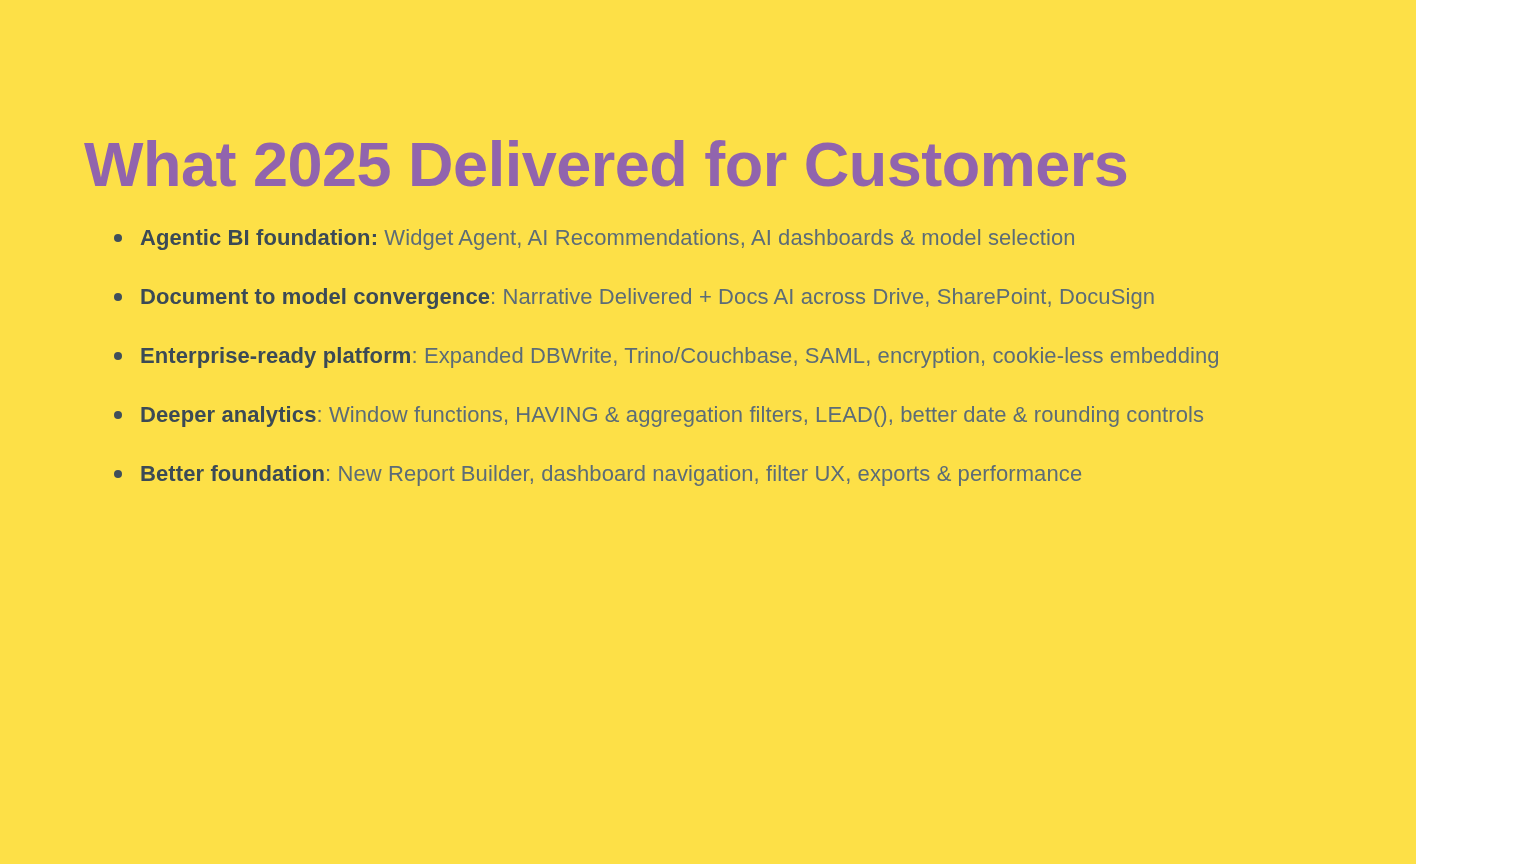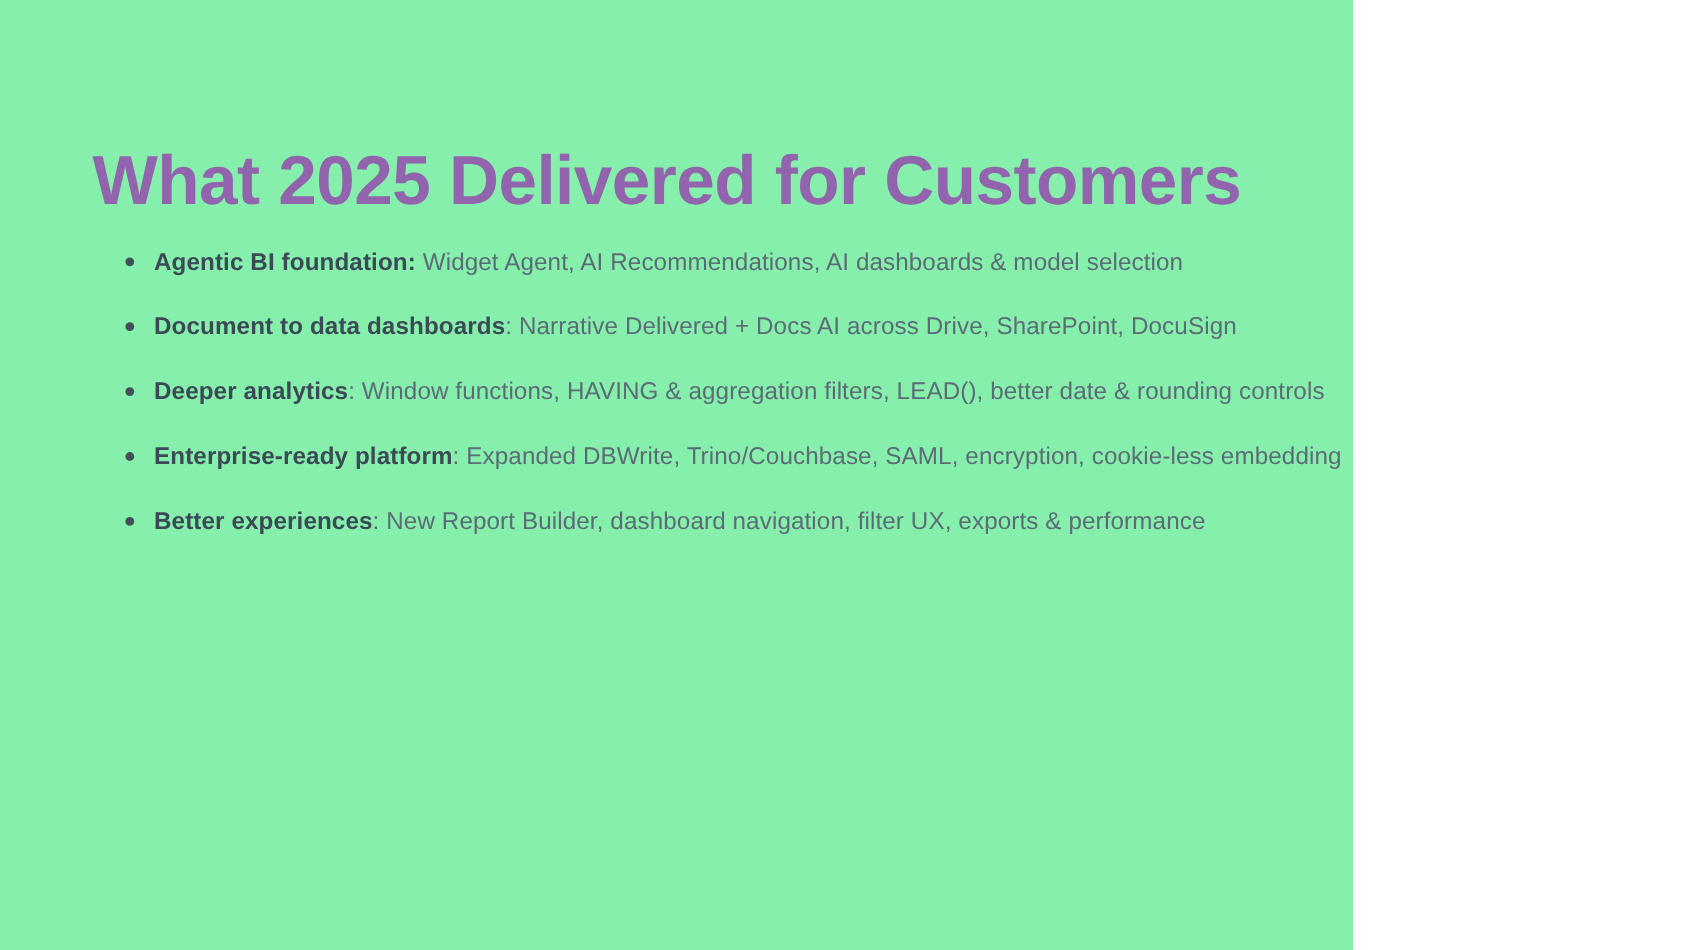--- a/index.html
+++ b/index.html
@@ -8,23 +8,23 @@
   }
   body {
     width: 1536px;
     height: 864px;
     background: #ffffff;
     font-family: "Liberation Sans", sans-serif;
     overflow: hidden;
   }
   .slide {
     position: relative;
-    width: 1230px;
+    width: 1416px;
     height: 864px;
-    background: #86efac;
+    background: #fde047;
     box-sizing: border-box;
   }
   .slide-title {
     position: absolute;
     left: 84px;
     top: 88px;
     width: 1370px;
     font-size: 63px;
     font-weight: 700;
     letter-spacing: -0.5px;
@@ -78,33 +78,33 @@
 
   <ul class="bullet-list">
 
     <li class="bullet-item">
       <span class="bullet-dot"></span>
       <span class="lead">Agentic BI foundation:</span><span class="rest"> Widget Agent, AI Recommendations, AI dashboards &amp; model selection</span>
     </li>
 
     <li class="bullet-item">
       <span class="bullet-dot"></span>
-      <span class="lead">Document to data dashboards</span><span class="rest">: Narrative Delivered + Docs AI across Drive, SharePoint, DocuSign</span>
+      <span class="lead">Document to model convergence</span><span class="rest">: Narrative Delivered + Docs AI across Drive, SharePoint, DocuSign</span>
+    </li>
+
+    <li class="bullet-item">
+      <span class="bullet-dot"></span>
+      <span class="lead">Enterprise-ready platform</span><span class="rest">: Expanded DBWrite, Trino/Couchbase, SAML, encryption, cookie-less embedding</span>
     </li>
 
     <li class="bullet-item">
       <span class="bullet-dot"></span>
       <span class="lead">Deeper analytics</span><span class="rest">: Window functions, HAVING &amp; aggregation filters, LEAD(), better date &amp; rounding controls</span>
     </li>
 
     <li class="bullet-item">
       <span class="bullet-dot"></span>
-      <span class="lead">Enterprise-ready platform</span><span class="rest">: Expanded DBWrite, Trino/Couchbase, SAML, encryption, cookie-less embedding</span>
-    </li>
-
-    <li class="bullet-item">
-      <span class="bullet-dot"></span>
-      <span class="lead">Better experiences</span><span class="rest">: New Report Builder, dashboard navigation, filter UX, exports &amp; performance</span>
+      <span class="lead">Better foundation</span><span class="rest">: New Report Builder, dashboard navigation, filter UX, exports &amp; performance</span>
     </li>
 
   </ul>
 
 </div>
 
 </body></html>

